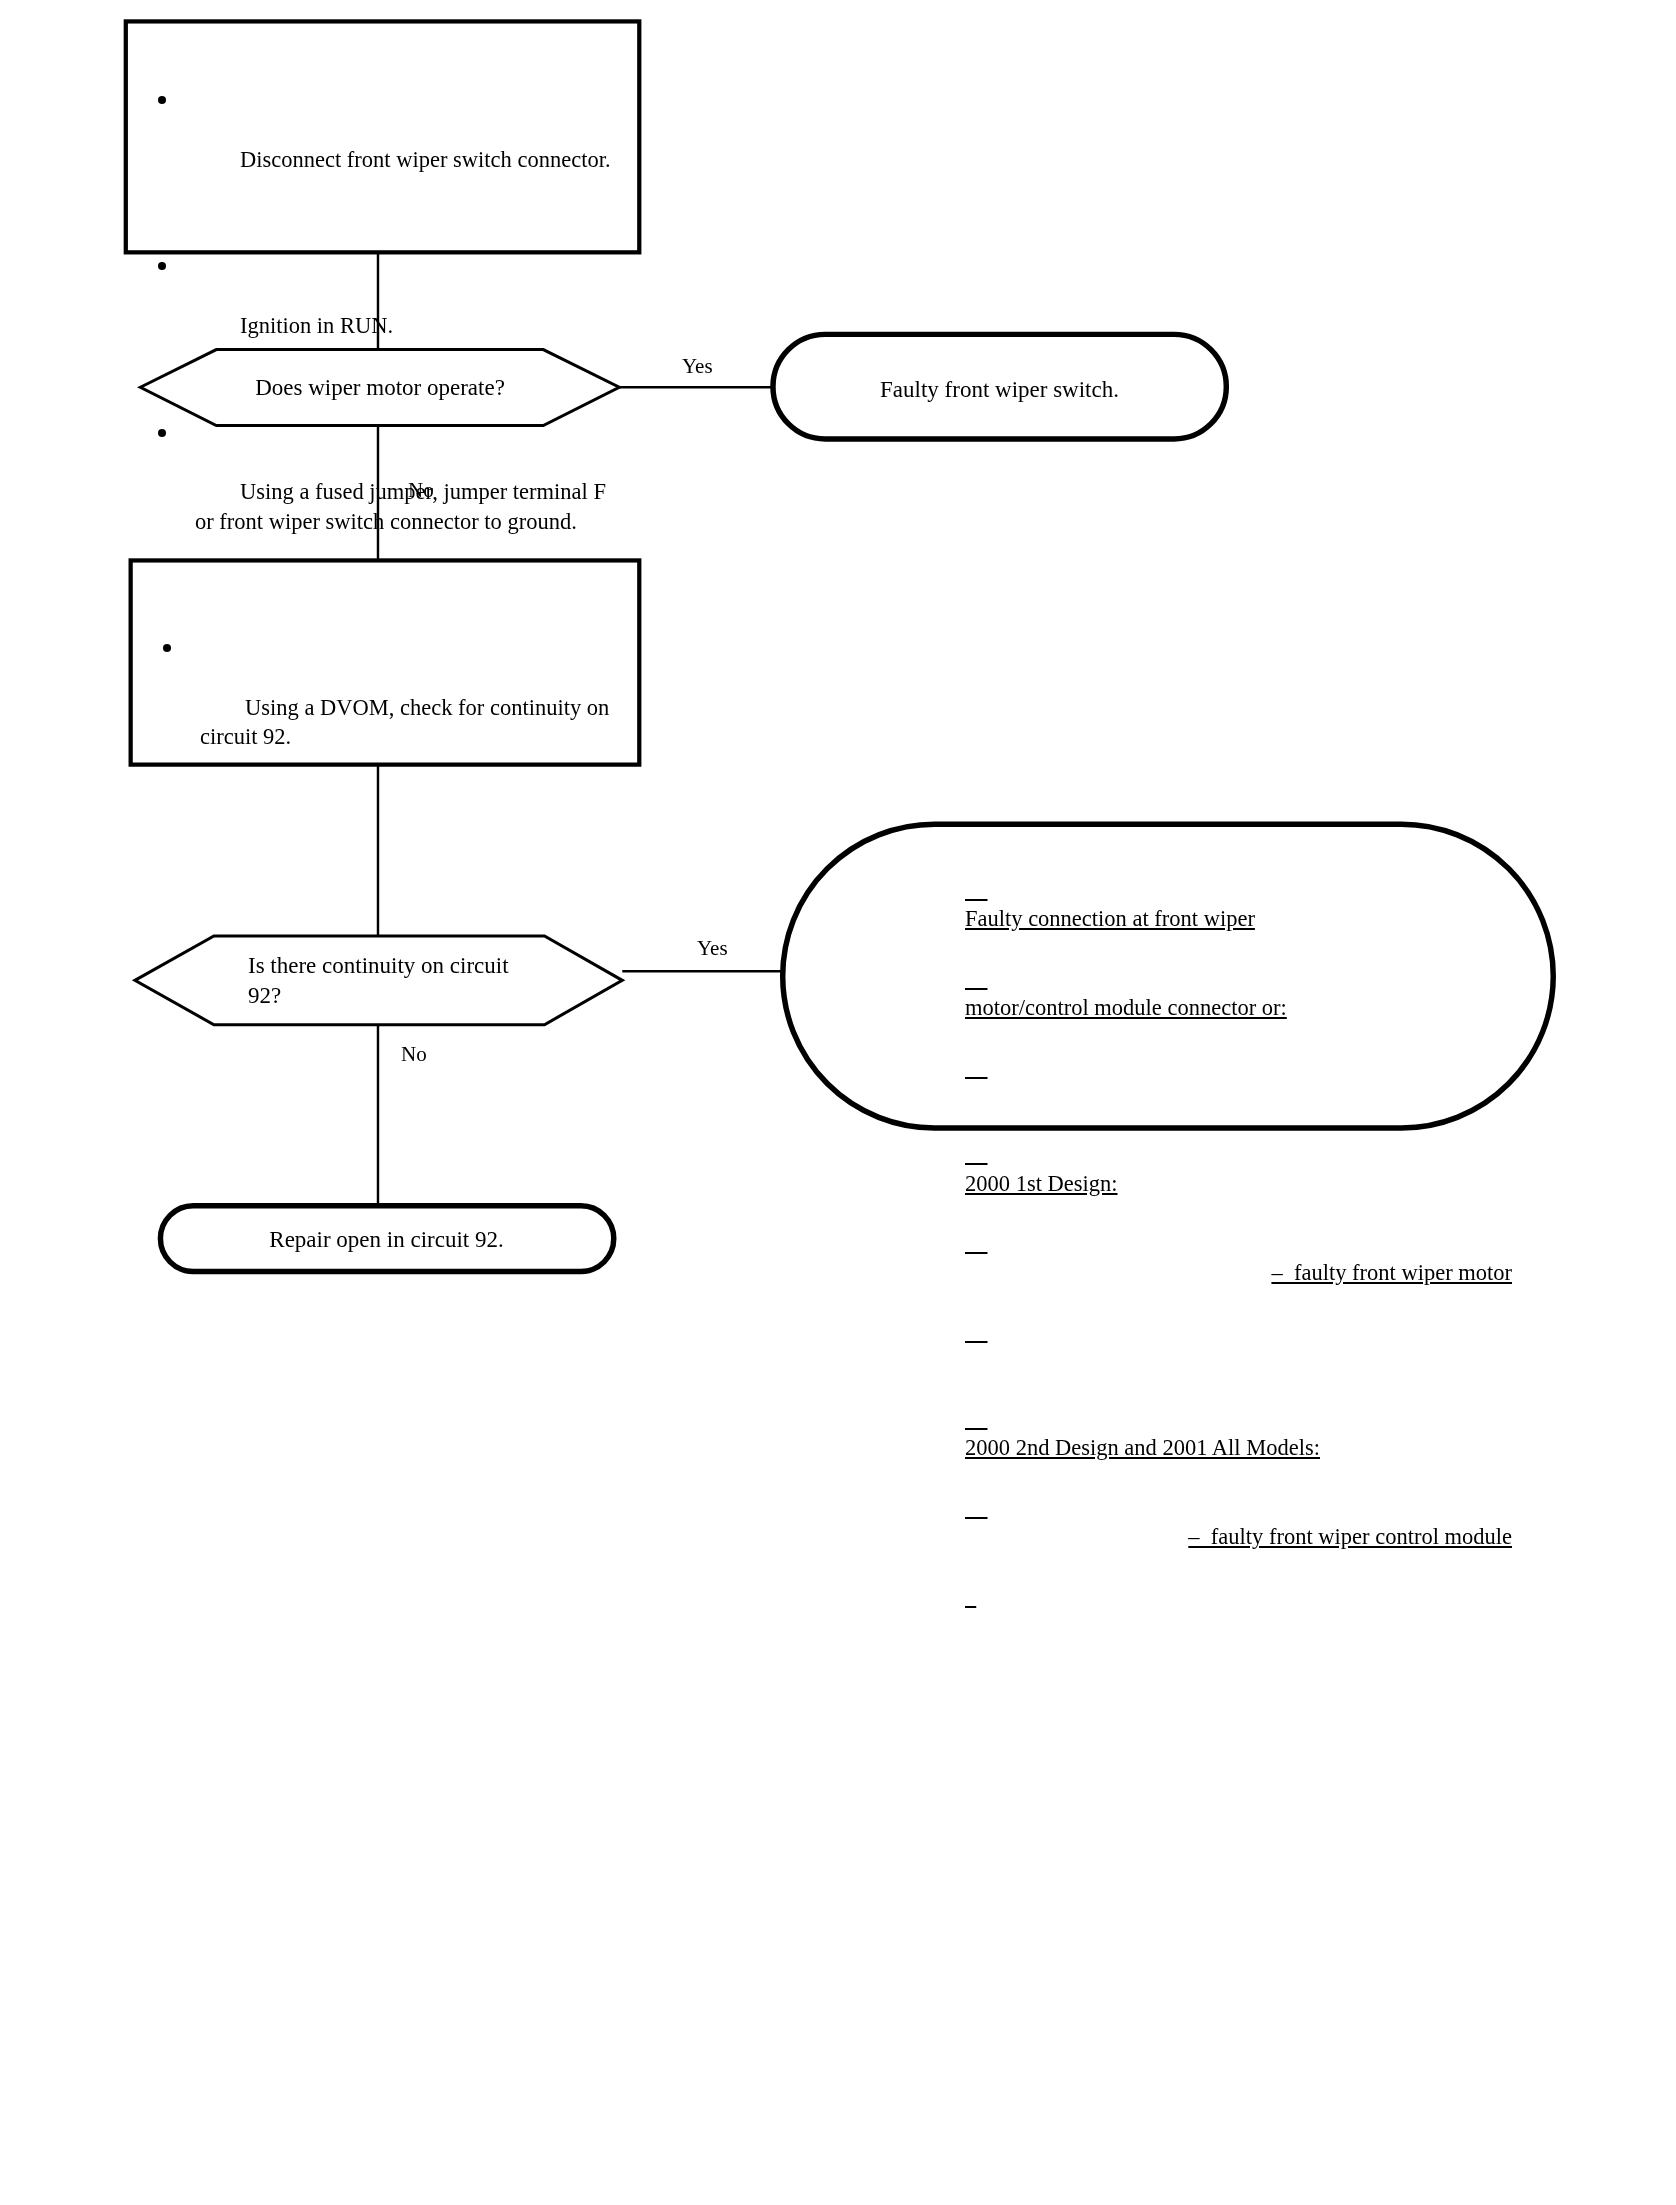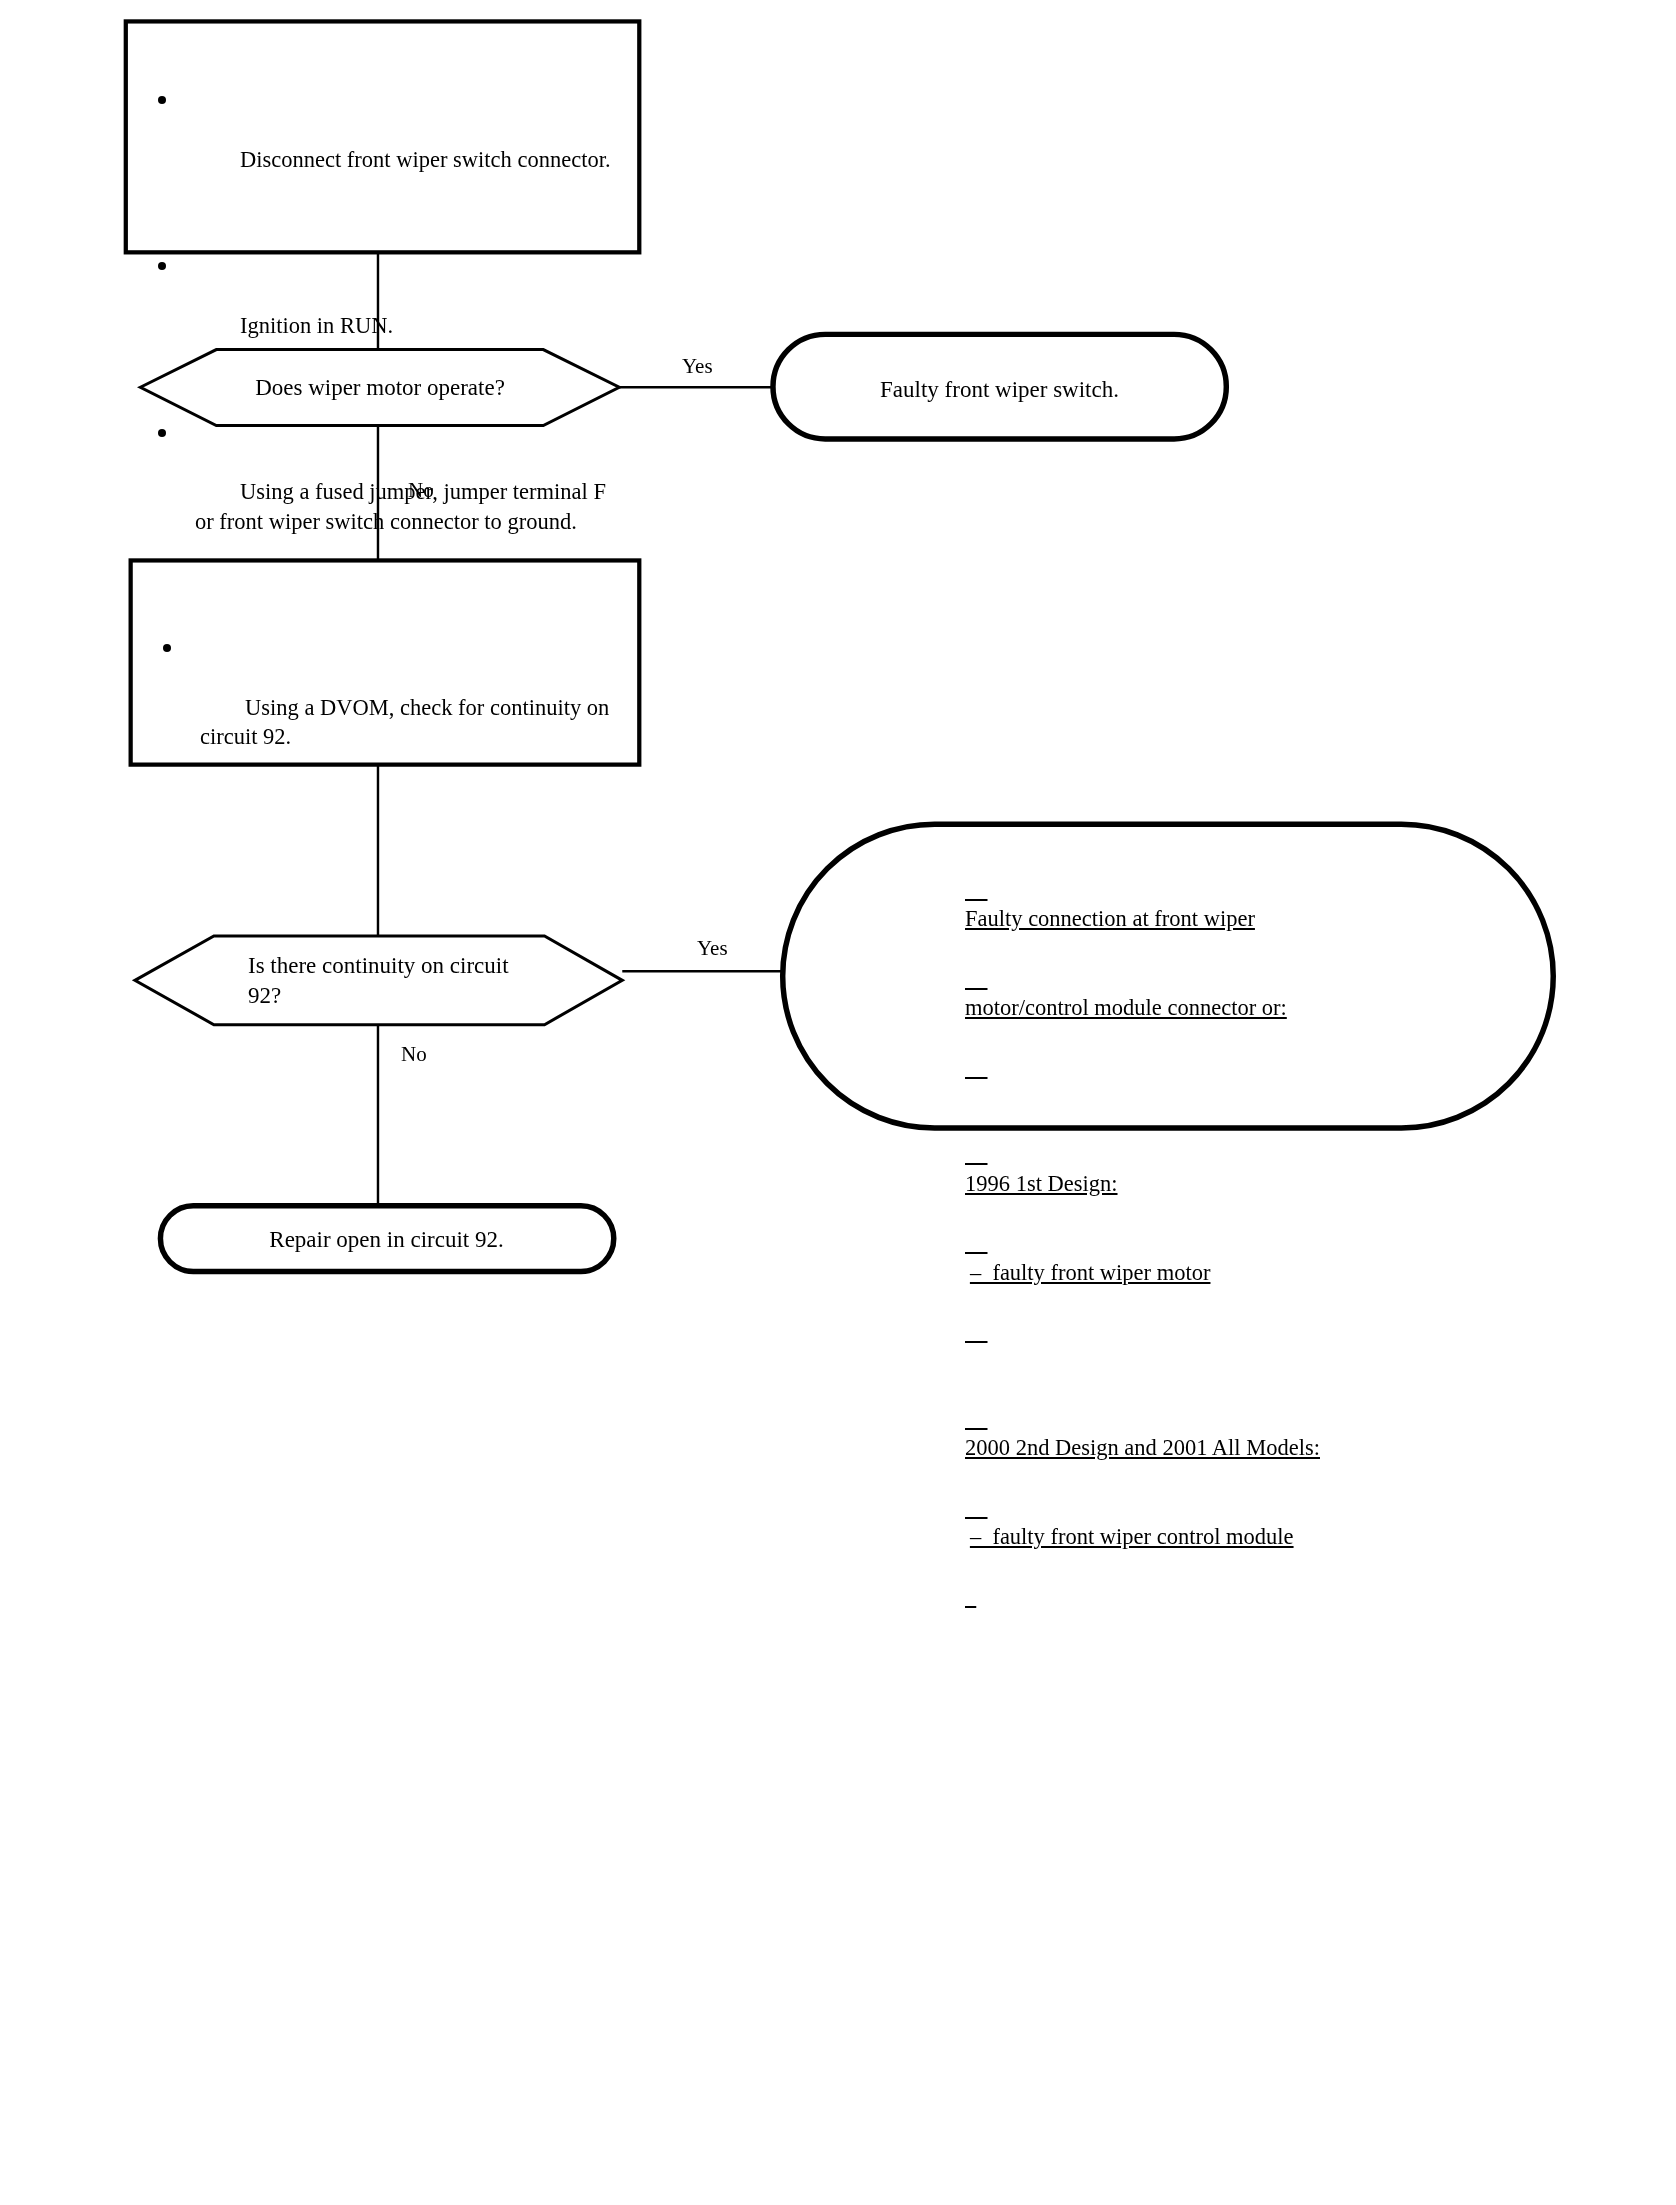--- a/index.html
+++ b/index.html
@@ -94,20 +94,21 @@
     line-height: 1.32;
     text-decoration: underline;
   }
   .oval-body .blank {
     display: block;
     height: 27px;
   }
   .dash-item {
     display: block;
     padding-left: 4.9px;
+    text-align: right;
   }
   .hex-text {
     font-size: 23px;
     line-height: 1.32;
   }
 </style>
 </head>
 <body>
 
 <div id="page">
@@ -178,21 +179,21 @@
   <div class="txt hex-text" style="left:248px; top:951px; width:286px; text-align:left;">Is there continuity on circuit 92?</div>
 
   <div class="txt branch-label" style="left:697px; top:935px;">Yes</div>
 
   <div class="txt branch-label" style="left:401px; top:1041px;">No</div>
 
   <div class="txt oval-body" style="left:965px; top:845px; width:547px;">
     <span style="display:block;">Faulty connection at front wiper</span>
     <span style="display:block;">motor/control module connector or:</span>
     <span class="blank"></span>
-    <span style="display:block;">1996 1st Design:</span>
+    <span style="display:block;">2000 1st Design:</span>
     <span class="dash-item">–  faulty front wiper motor</span>
     <span class="blank"></span>
     <span style="display:block;">2000 2nd Design and 2001 All Models:</span>
     <span class="dash-item">–  faulty front wiper control module</span>
   </div>
 
   <div class="txt term-text" style="left:160px; top:1225px; width:453px;">Repair open in circuit 92.</div>
 
 </div>
 

